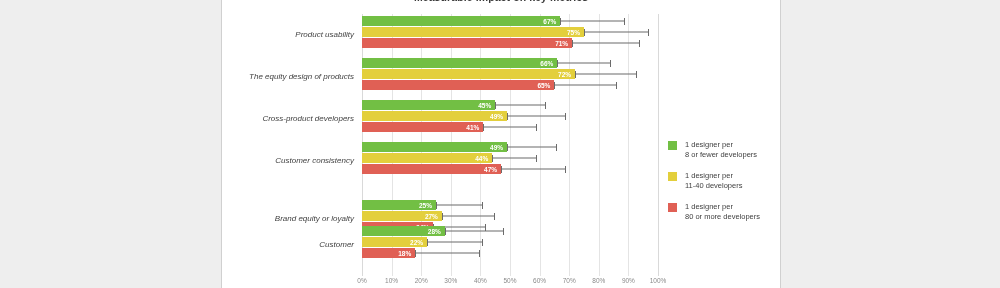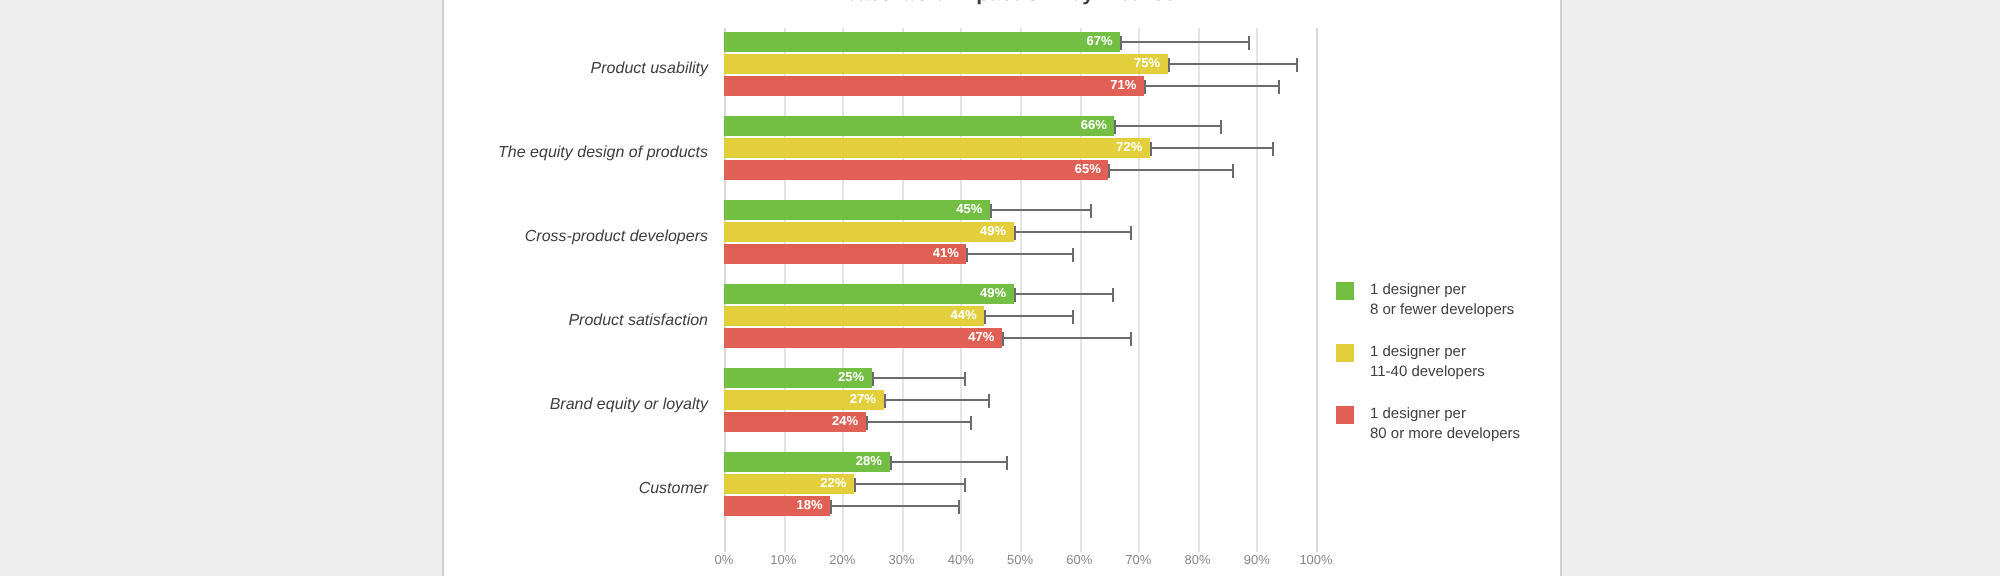--- a/index.html
+++ b/index.html
@@ -225,21 +225,21 @@
               <div class="bar" title="1 designer per 50 or more developers — Cross-product consistency: 41%" style="width: 121.36px; background: rgb(224, 96, 85);">
                 <span class="vlabel">41%</span>
               </div>
               <div class="errbar" style="left: 121.36px; width: 53.28px;">
                 <span class="errcap left"></span>
                 <span class="errcap right"></span>
               </div>
             </div>
           </div>
           <div class="group" style="top: 128px;">
-            <div class="cat-label">Product satisfaction</div>
+            <div class="cat-label">Customer consistency</div>
             <div class="barrow" style="top: 0px; width: 296px;">
               <div class="bar" title="1 designer per 10 or fewer developers — Customer satisfaction: 49%" style="width: 145.04px; background: rgb(114, 191, 68);">
                 <span class="vlabel">49%</span>
               </div>
               <div class="errbar" style="left: 145.04px; width: 50.32px;">
                 <span class="errcap left"></span>
                 <span class="errcap right"></span>
               </div>
             </div>
             <div class="barrow" style="top: 11px; width: 296px;">
@@ -254,21 +254,21 @@
             <div class="barrow" style="top: 22px; width: 296px;">
               <div class="bar" title="1 designer per 50 or more developers — Customer satisfaction: 47%" style="width: 139.12px; background: rgb(224, 96, 85);">
                 <span class="vlabel">47%</span>
               </div>
               <div class="errbar" style="left: 139.12px; width: 65.12px;">
                 <span class="errcap left"></span>
                 <span class="errcap right"></span>
               </div>
             </div>
           </div>
-          <div class="group" style="top: 170px;">
+          <div class="group" style="top: 186px;">
             <div class="cat-label">Brand equity or loyalty</div>
             <div class="barrow" style="top: 0px; width: 296px;">
               <div class="bar" title="1 designer per 10 or fewer developers — Brand equity or loyalty: 25%" style="width: 74px; background: rgb(114, 191, 68);">
                 <span class="vlabel">25%</span>
               </div>
               <div class="errbar" style="left: 74px; width: 47.36px;">
                 <span class="errcap left"></span>
                 <span class="errcap right"></span>
               </div>
             </div>

